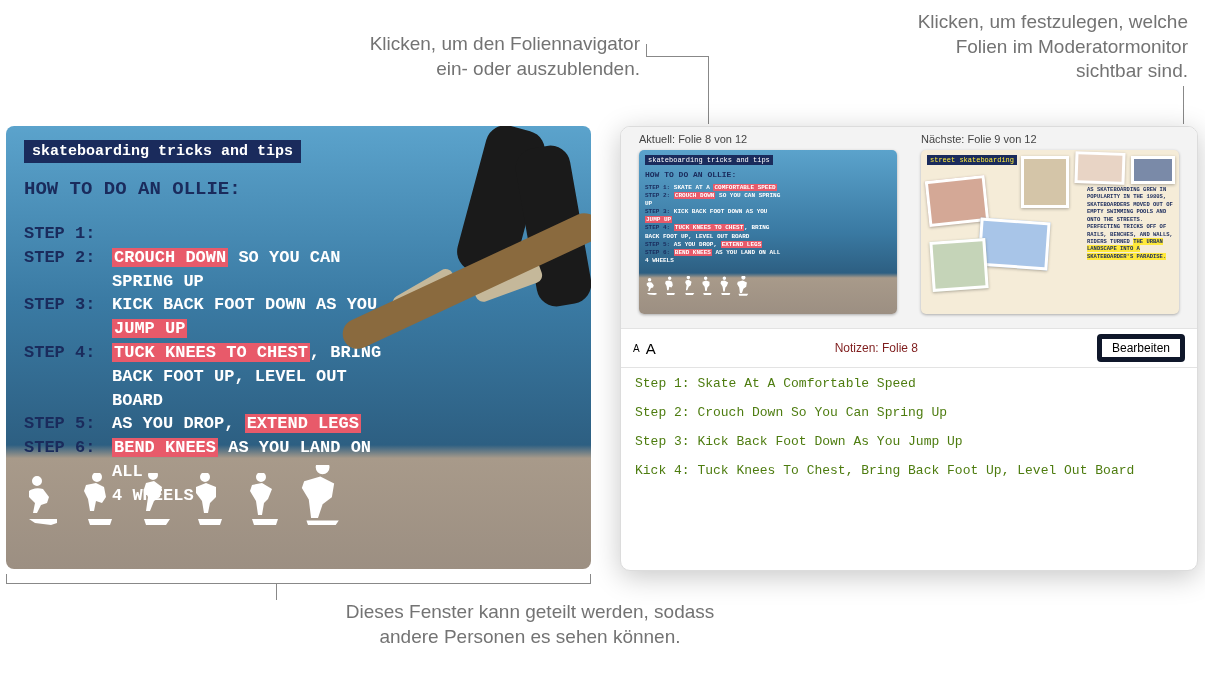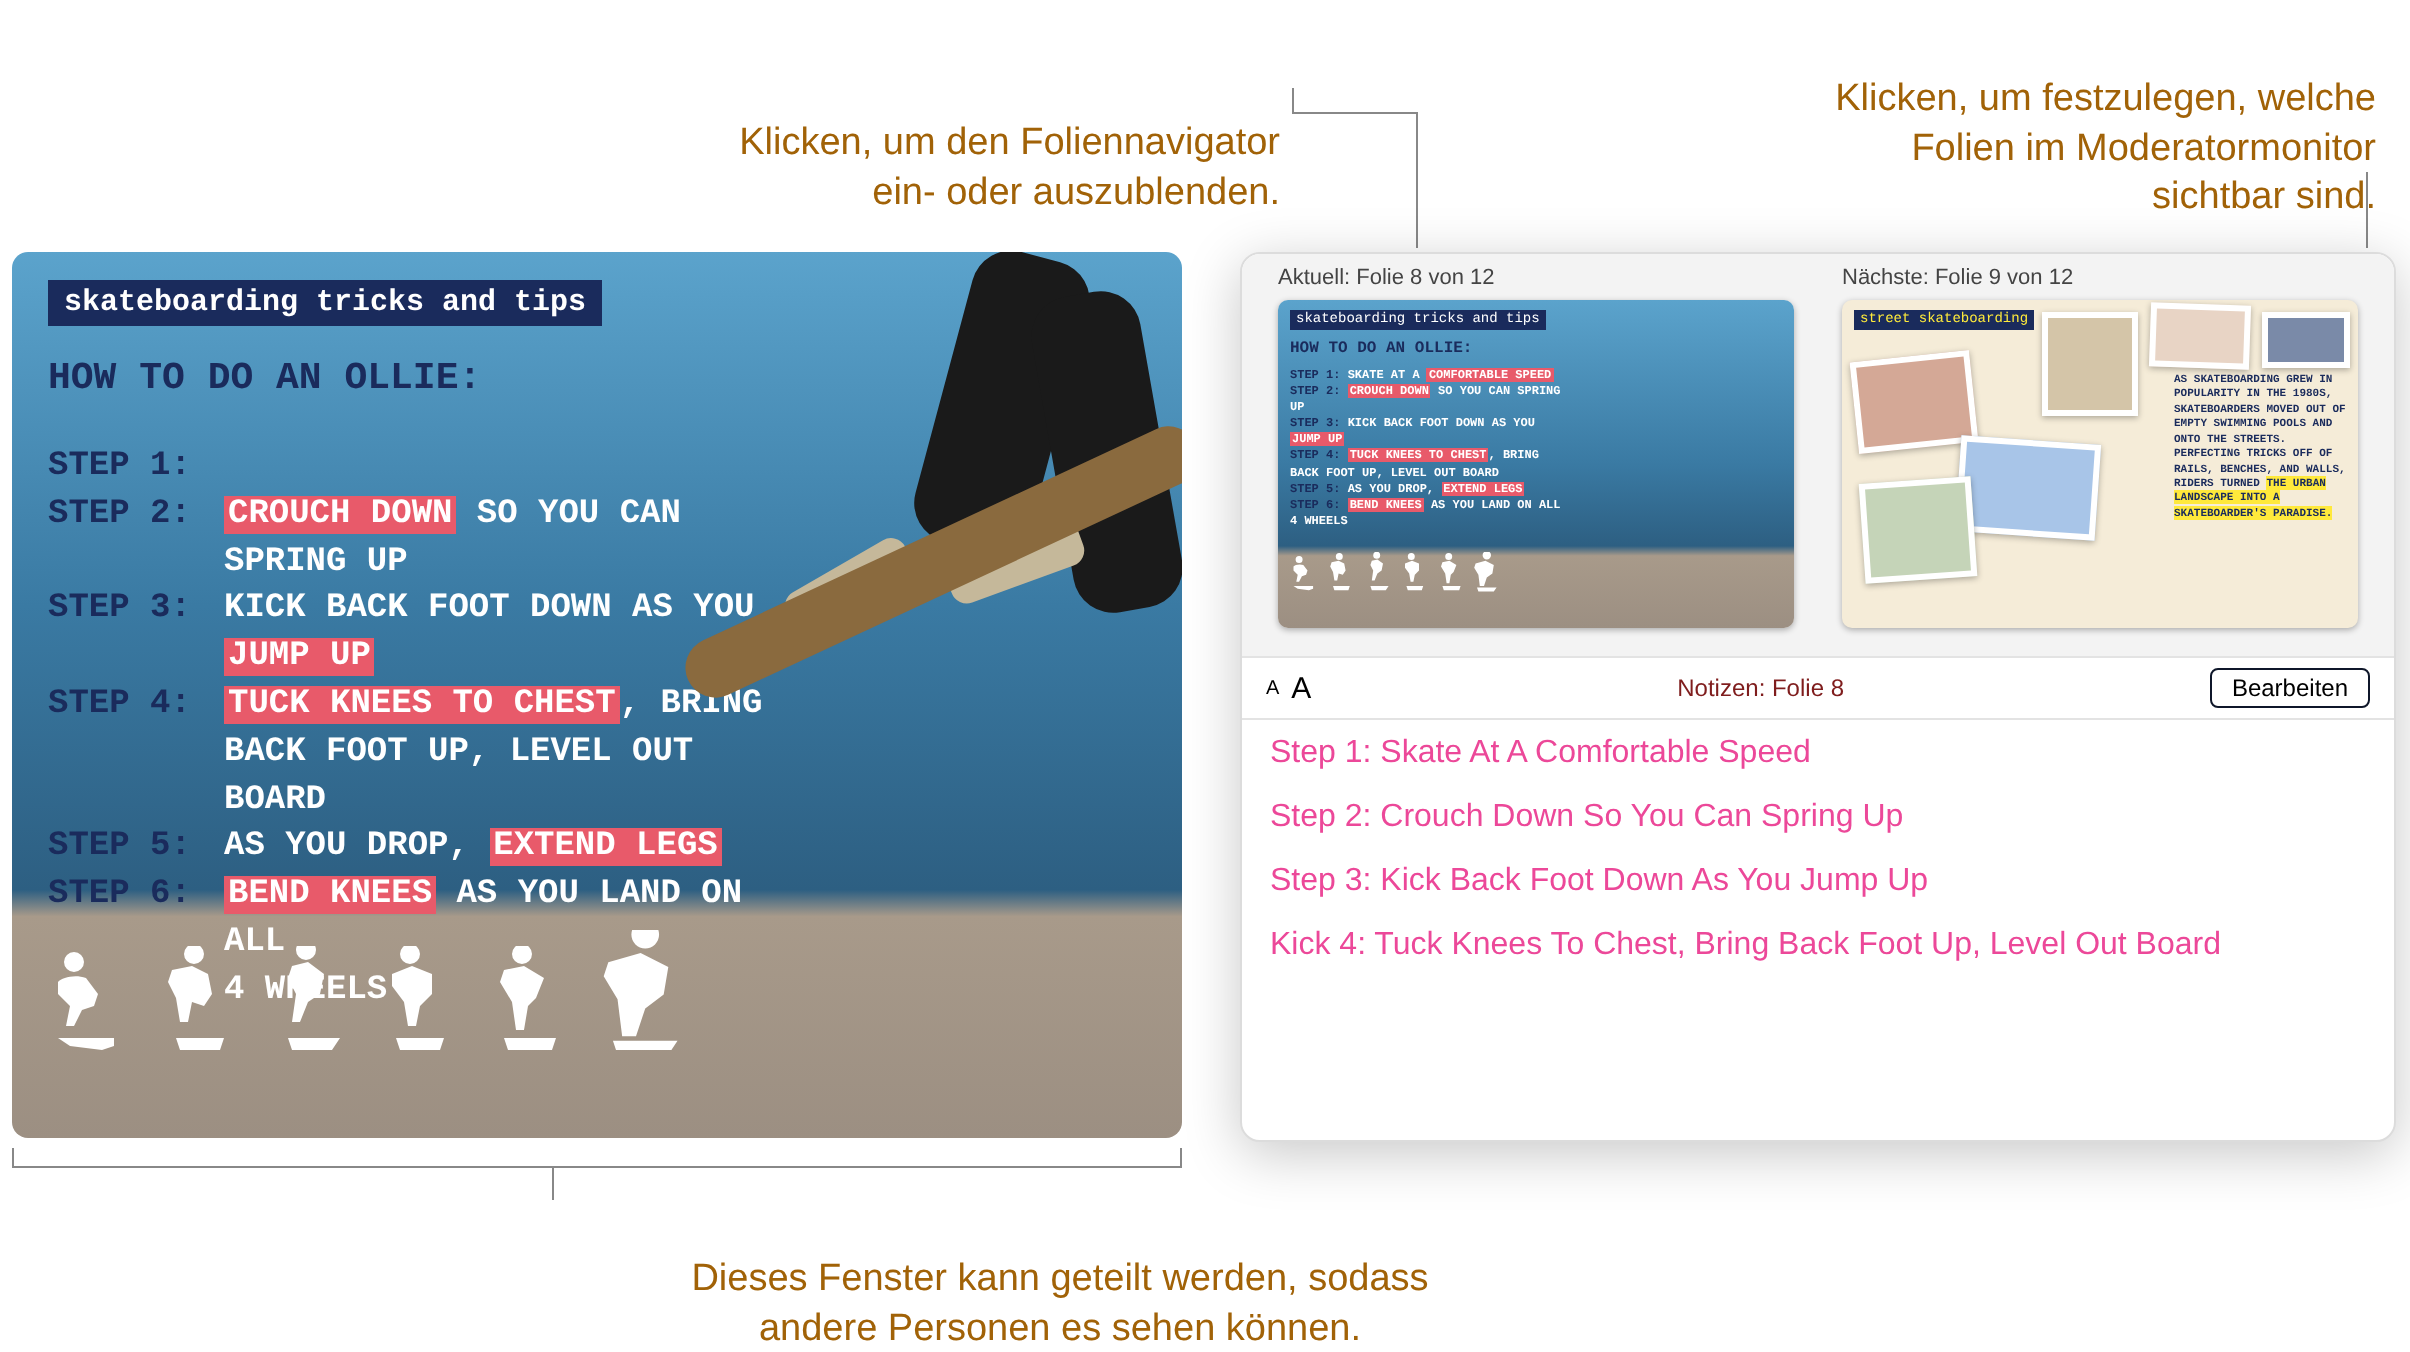--- a/index.html
+++ b/index.html
@@ -10,23 +10,22 @@
     height: 676px;
     position: relative;
     overflow: hidden;
   }
 
   
   .callout {
     position: absolute;
     font-size: 19px;
     line-height: 1.3;
-    color: #a16207;
+    color: #737373;
     text-align: right;
-    margin-top: 28px;
   }
   .callout-line {
     position: absolute;
     background: #888;
   }
 
   
   .left-slide {
     position: absolute;
     left: 6px;
@@ -260,28 +259,29 @@
     align-items: center;
     padding: 5px 12px;
     border-top: 1px solid #e3e3e3;
     border-bottom: 1px solid #e3e3e3;
     font-size: 12px;
   }
   .font-a { font-size: 10px; margin-right: 6px; }
   .font-b { font-size: 15px; }
   .notes-title { flex: 1; text-align: center; color: #7f1d1d; font-size: 12px; }
   .edit-btn {
-    background: #fff; border: 1px solid #0f172a; border-radius: 4px;
+    background: #fff; border: 5px solid #0f172a; border-radius: 4px;
     padding: 2px 10px; font-size: 12px; text-align: right;
   }
 
   .notes-list {
     padding: 8px 14px;
-    font-size: 16px;
-    color: #ec4899;
+    font-size: 13px;
+    color: #4d7c0f;
+    font-family: Liberation Mono, monospace;
   }
   .notes-list div { margin-bottom: 14px; }
 
 </style>
 </head>
 <body>
 
 <div class="callout" style="left:270px; top:32px; width:370px; white-space:pre-line; text-align:right;">Klicken, um den Foliennavigator
 ein- oder auszublenden.</div>
 <div class="callout-line" style="left:646px; top:44px; width:1px; height:12px;"></div>

